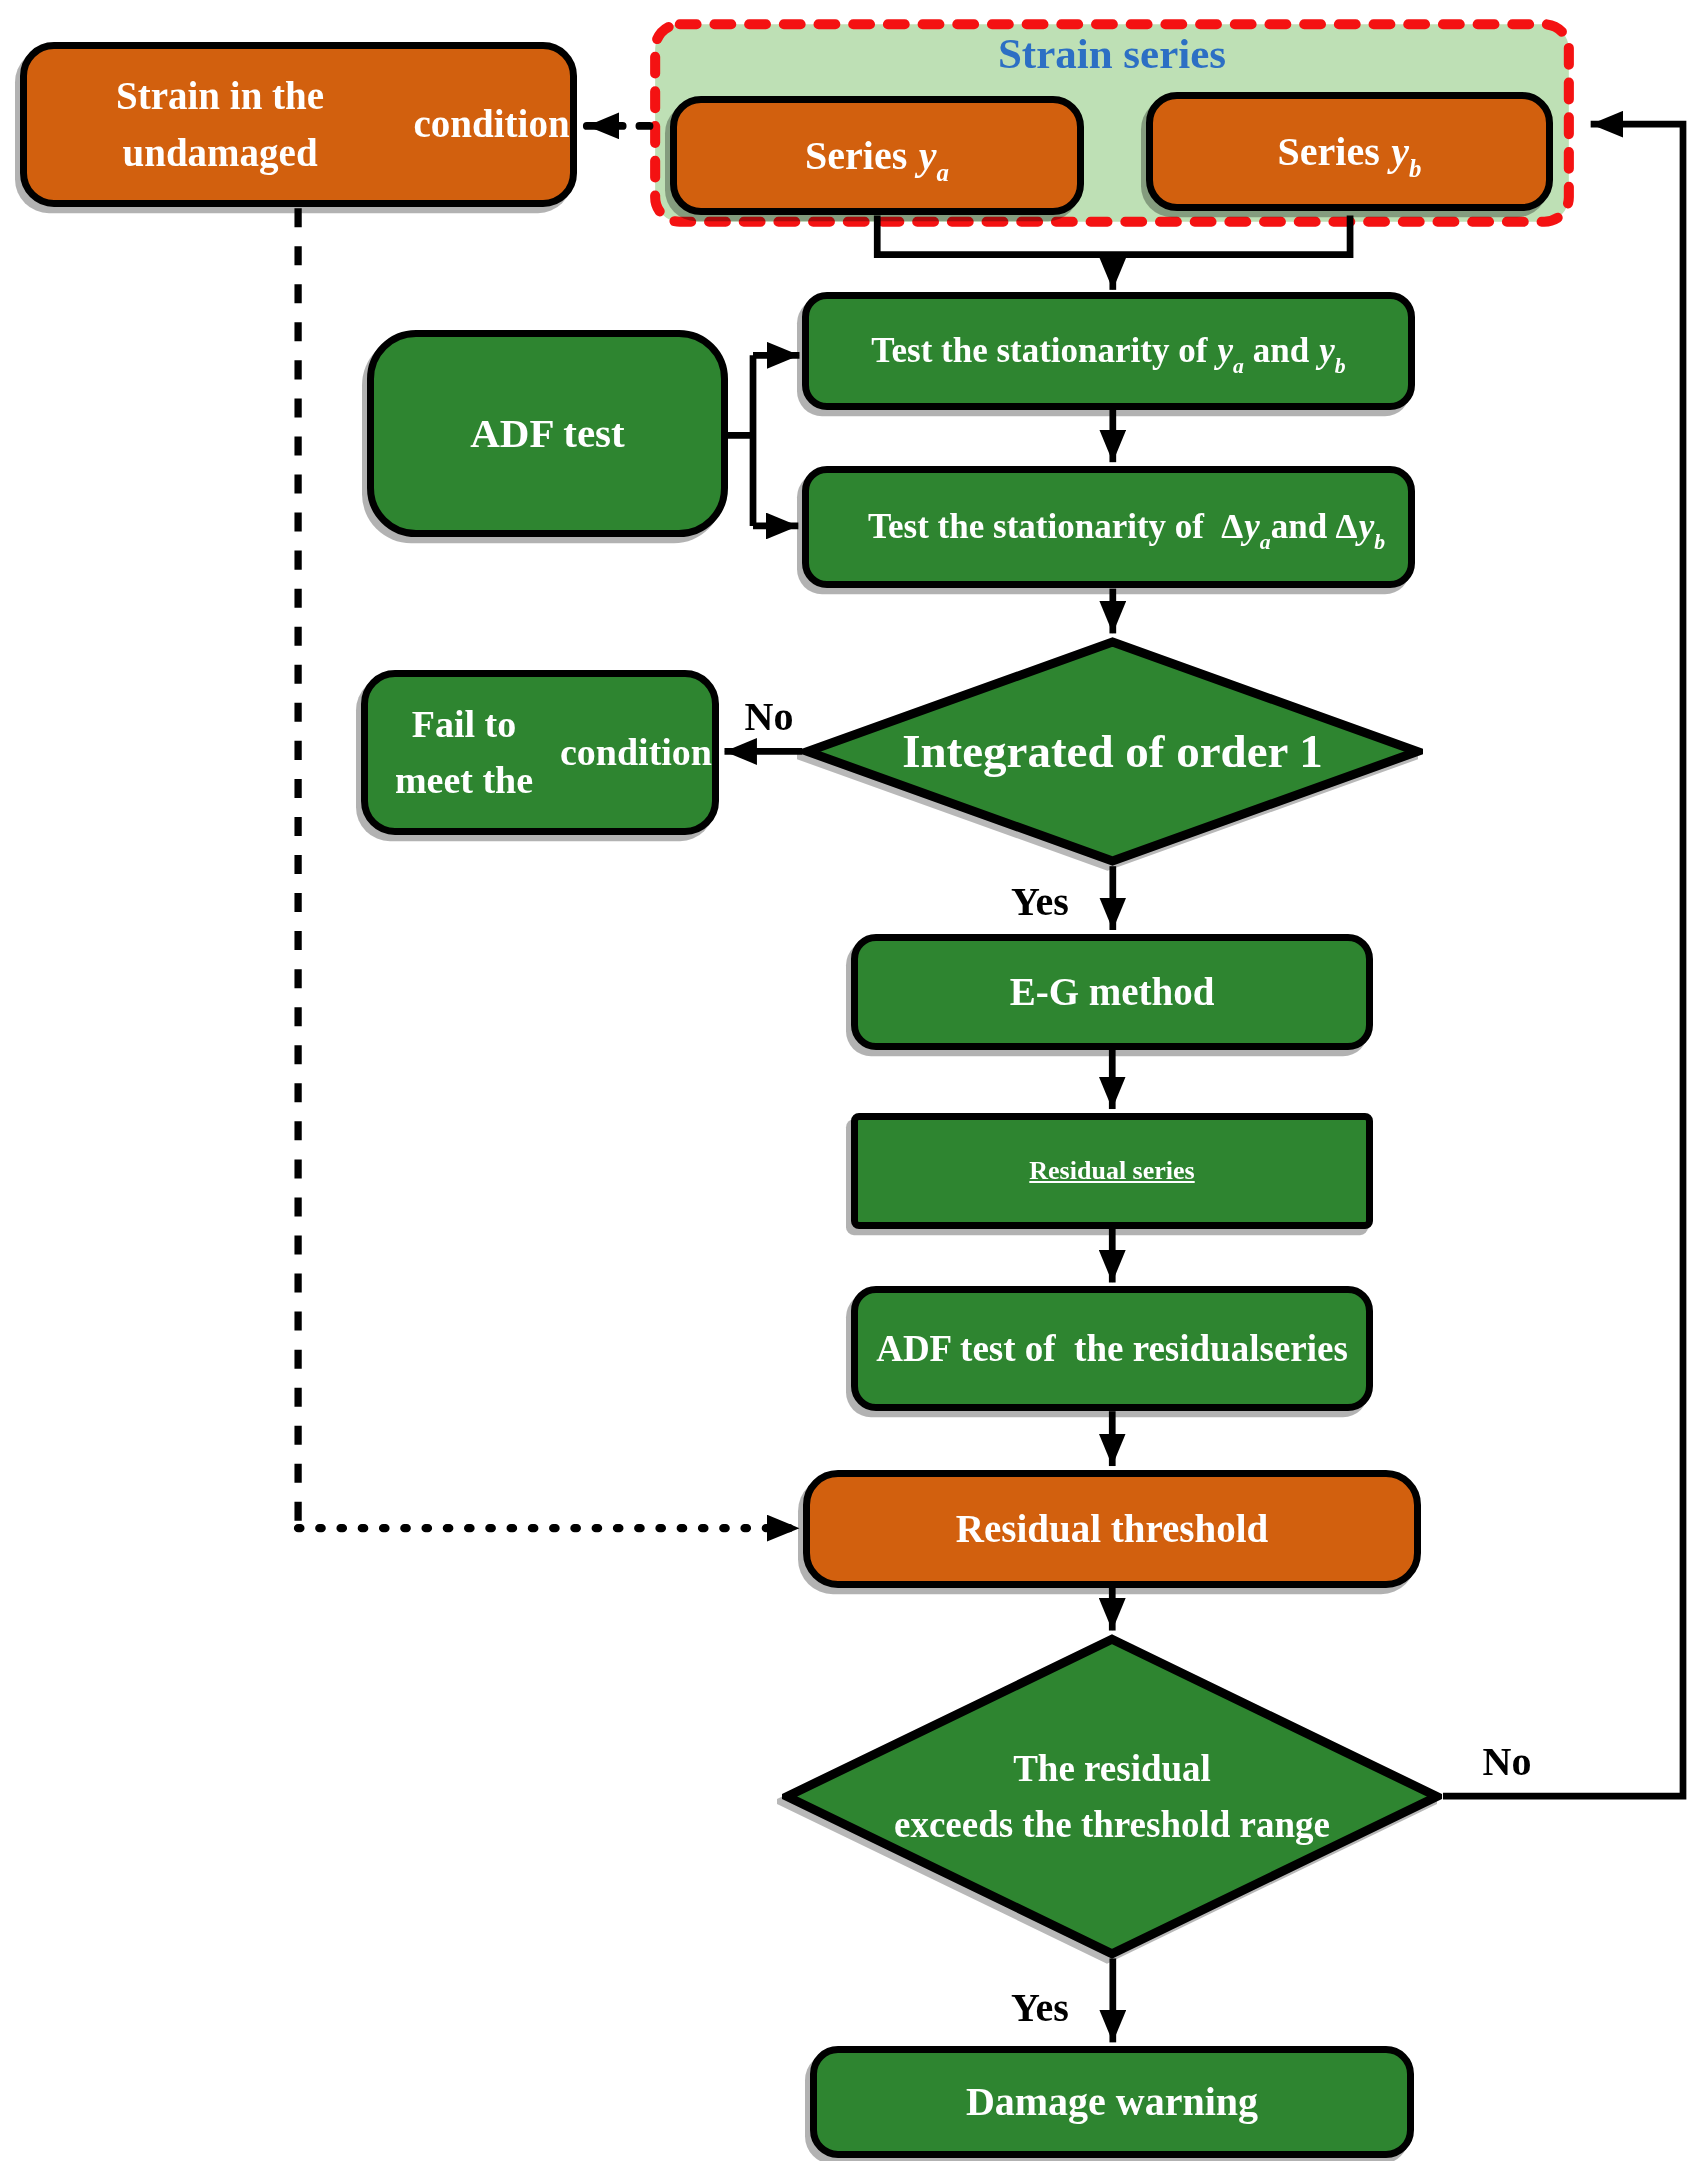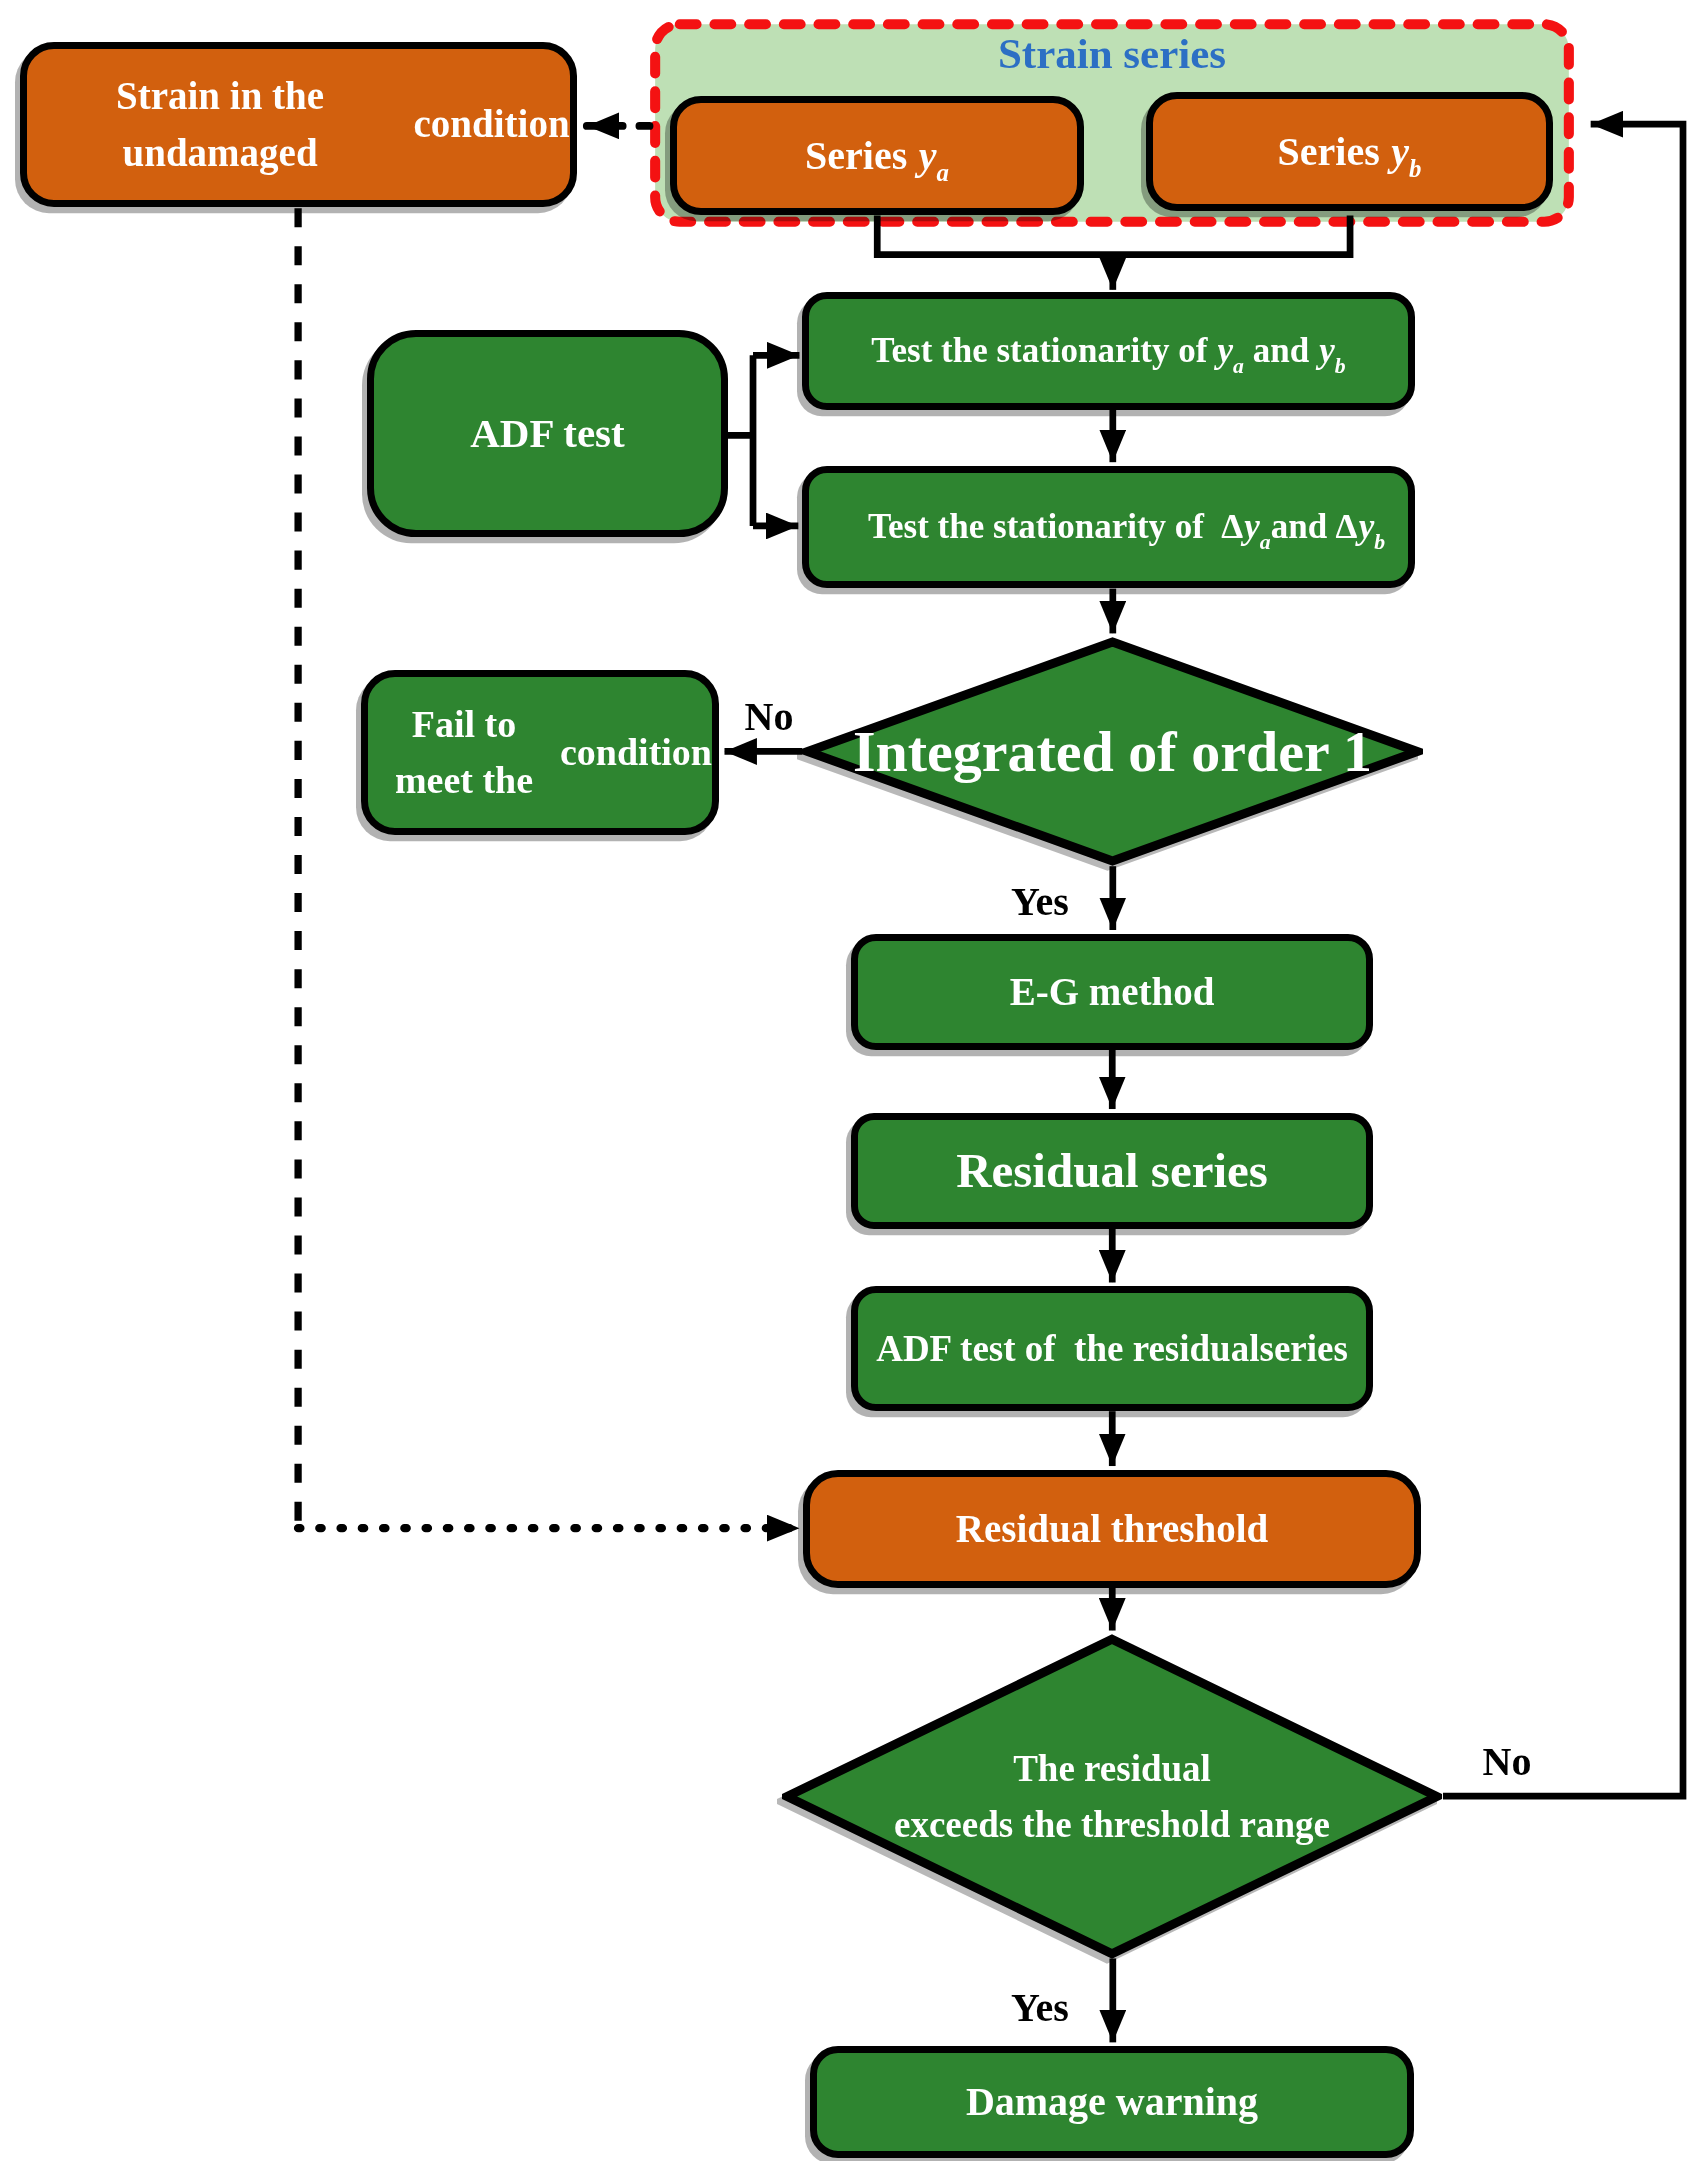--- a/index.html
+++ b/index.html
@@ -89,33 +89,33 @@
 
   <div class="node green" style="left:802px;top:466px;width:613px;height:122px;border-radius:25px;font-size:35px;padding-left:36px;">
     <div class="tline"><span>Test the stationarity of  </span><span>∆</span><span class="iv">y</span><sub>a</sub></div>
     <div class="tline"><span>and </span><span>∆</span><span class="iv">y</span><sub>b</sub></div>
   </div>
 
   <div class="diamond" style="left:802px;top:637px;width:621px;height:229px;">
     <svg width="621" height="229" viewBox="0 0 1110 410">
       <polygon points="555,9 1101,205 555,401 9,205" style="fill:var(--green);" stroke="#000000" stroke-width="16"></polygon>
     </svg>
-    <div class="dtext" style="font-size:58px;">Integrated of order 1</div>
+    <div class="dtext" style="font-size:47px;">Integrated of order 1</div>
   </div>
 
   <div class="node green" style="left:361px;top:670px;width:358px;height:165px;border-radius:34px;font-size:38px;">
     <div class="tline">Fail to meet the</div>
     <div class="tline">condition</div>
   </div>
 
   <div class="node green" style="left:851px;top:934px;width:522px;height:116px;border-radius:25px;font-size:39px;">
     <div class="tline">E-G method</div>
   </div>
 
-  <div class="node green" style="left:851px;top:1113px;width:522px;height:116px;border-radius:23px;font-size:49px;">
+  <div class="node green" style="left:851px;top:1113px;width:522px;height:116px;border-radius:8px;font-size:26px;text-decoration:underline;">
     <div class="tline">Residual series</div>
   </div>
 
   <div class="node green" style="left:851px;top:1286px;width:522px;height:125px;border-radius:25px;font-size:37px;">
     <div class="tline">ADF test of  the residual</div>
     <div class="tline">series</div>
   </div>
 
   <div class="node orange" style="left:803px;top:1470px;width:618px;height:118px;border-radius:35px;font-size:39px;">
     <div class="tline">Residual threshold</div>

